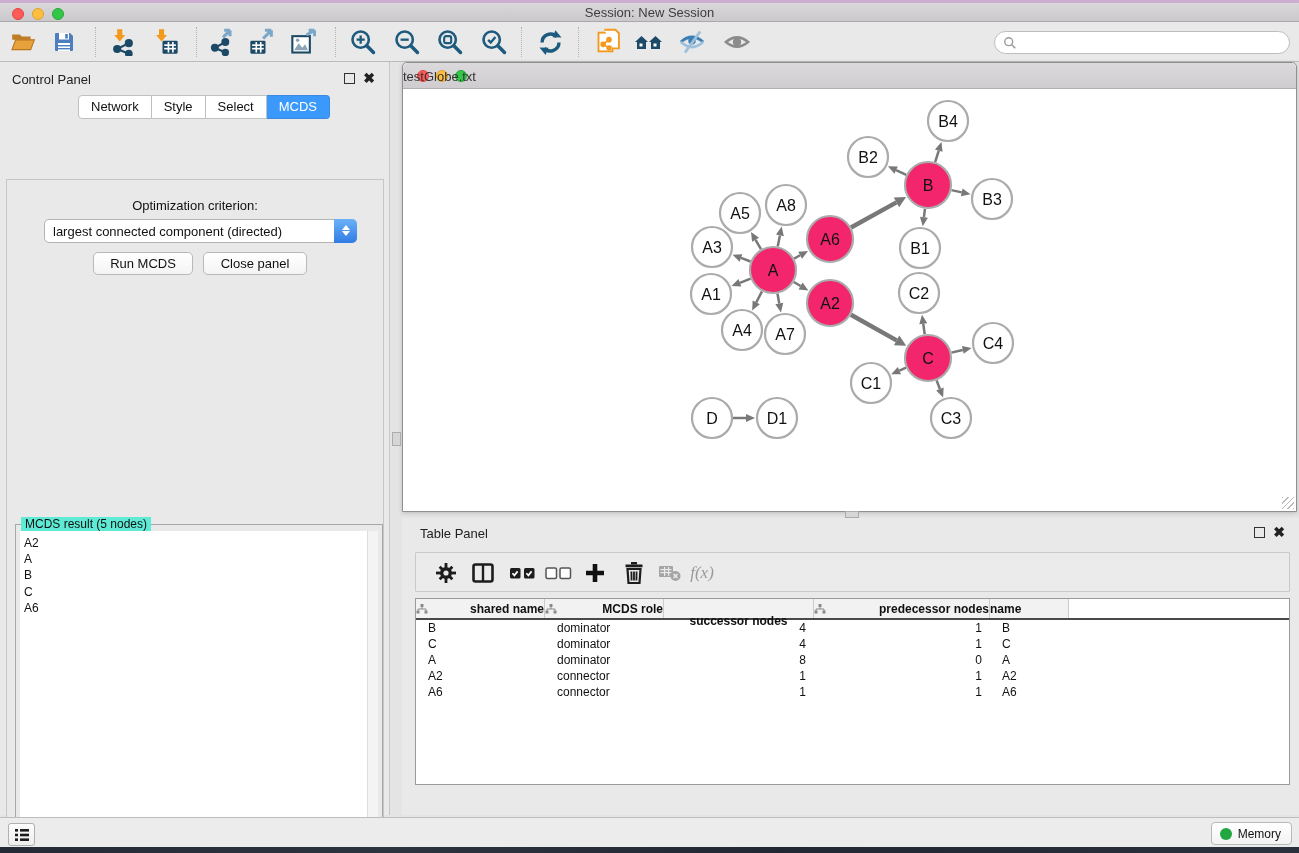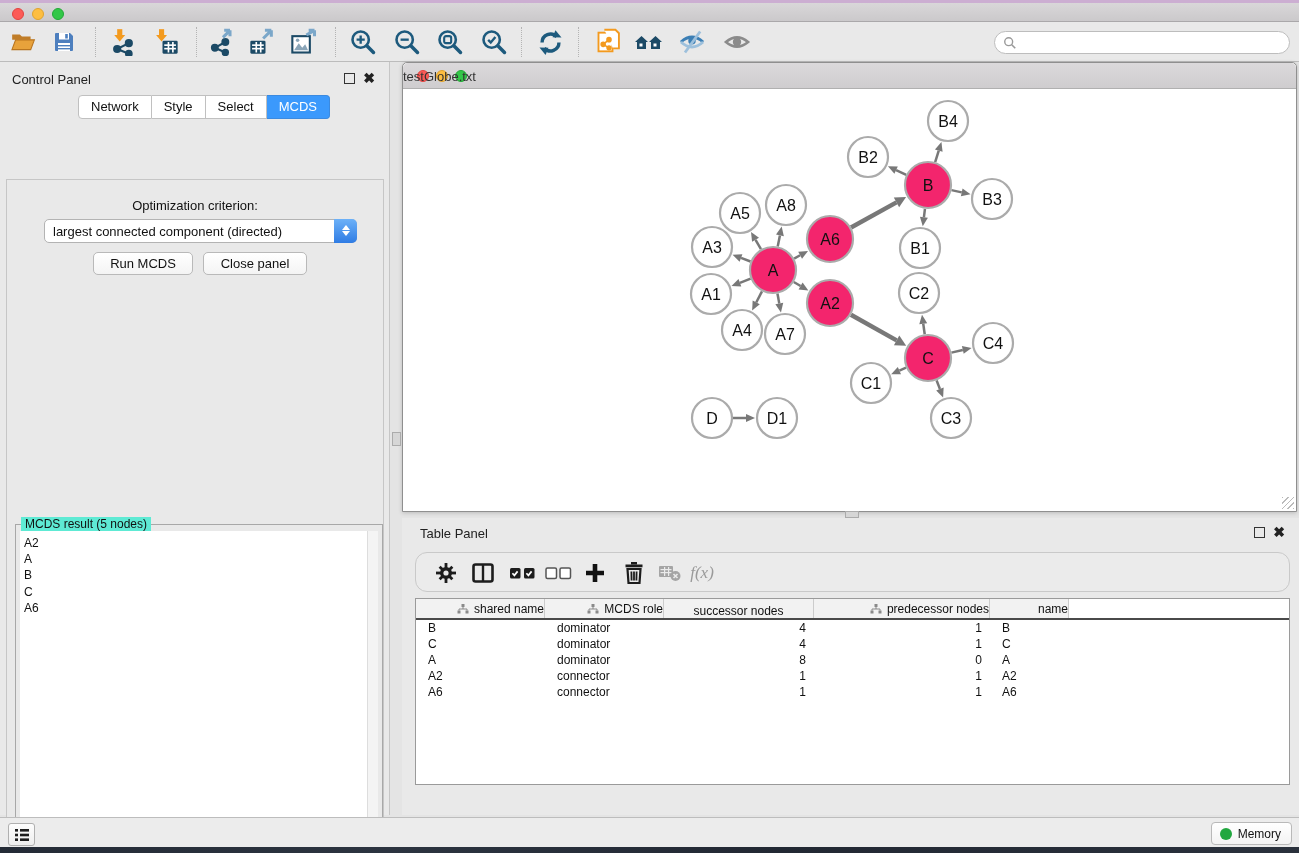--- a/index.html
+++ b/index.html
@@ -82,31 +82,31 @@
   #net-canvas { position:absolute; left:1px; top:27px; }
   #grip { position:absolute; right:2px; bottom:2px; width:12px; height:12px;
     background:repeating-linear-gradient(135deg,#bbb 0 1px,transparent 1px 4px); }
   .split-handle { background:#d6d6d6; border:1px solid #ababab; }
   #vsplit { left:392px; top:432px; width:9px; height:14px; }
   #hsplit { left:845px; top:511px; width:14px; height:7px; }
 
   
   #table-panel { left:402px; top:518px; width:897px; height:297px; background:#e9e9e9; }
   #tp-toolbar { position:absolute; left:13px; top:34px; width:875px; height:40px;
-    background:#ebebeb; border:1px solid #c9c9c9; border-radius:12px; }
+    background:#ebebeb; border:1px solid #c9c9c9; border-radius:1px; }
   .tp-ic { position:absolute; top:4px; width:32px; height:32px; display:flex;
     align-items:center; justify-content:center; }
   #fx-label { font-family:"Liberation Serif",serif; font-style:italic; font-size:17px; color:#9a9a9a; }
 
   #data-table { position:absolute; left:13px; top:80px; width:875px; height:187px;
     background:#fff; border:1px solid #9a9a9a; overflow:hidden; }
   #tbl-header { display:flex; height:21px; background:#f2f2f2; border-bottom:2px solid #4a4a4a;
     align-items:center; }
-  .hcell { height:100%; display:flex; align-items:center; justify-content:flex-end; gap:5px;
-    border-right:1px solid #ccc; font-size:12px; color:#111; position:relative; }
+  .hcell { height:100%; display:flex; align-items:center; justify-content:space-between; gap:15px;
+    border-right:1px solid #ccc; font-size:12px; color:#111; position:relative;font-weight:bold; }
   .hfill { flex:1; background:#fff; height:100%; }
   .trow { display:flex; height:16px; align-items:center; font-size:12px; color:#111; }
   .tcell { overflow:hidden; white-space:nowrap; }
 
   
   #status-bar { left:0; top:817px; width:1299px; height:30px; background:#ececec;
     border-top:1px solid #bdbdbd; }
   #list-btn { position:absolute; left:8px; top:5px; width:27px; height:23px;
     background:linear-gradient(#fdfdfd,#eee); border:1px solid #b0b0b0; border-radius:3px;
     display:flex; align-items:center; justify-content:center; }
@@ -118,20 +118,21 @@
     background:linear-gradient(90deg,#242b36,#2c3440 30%,#222833 60%,#2a313c); }
 </style>
 </head>
 <body>
 
 <div class="abs" id="top-strip"></div>
 <div class="abs" id="titlebar">
   <span class="tl-dot tl-red" style="left:12px"></span>
   <span class="tl-dot tl-yellow" style="left:32px"></span>
   <span class="tl-dot tl-green" style="left:52px"></span>
+  <div class="title">Session: New Session</div>
 </div>
 
 <div class="abs" id="toolbar">
   <div class="tool" style="left:7px">
     <svg width="26" height="26" viewBox="0 0 24 24">
         <path d="M2 5h7l2 2h8v3H2z" fill="#c07d28"></path>
         <path d="M5.2 10h17.3l-3.4 9H1.8z" fill="#e8a23b" stroke="#b9751f" stroke-width="1"></path>
       </svg>
   </div>
   <div class="tool" style="left:48px">

